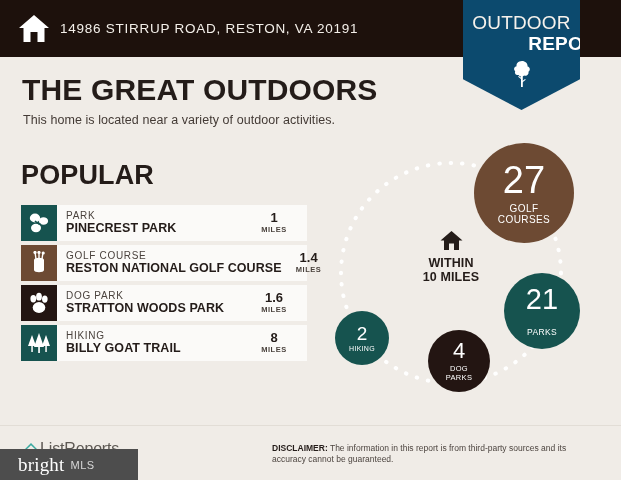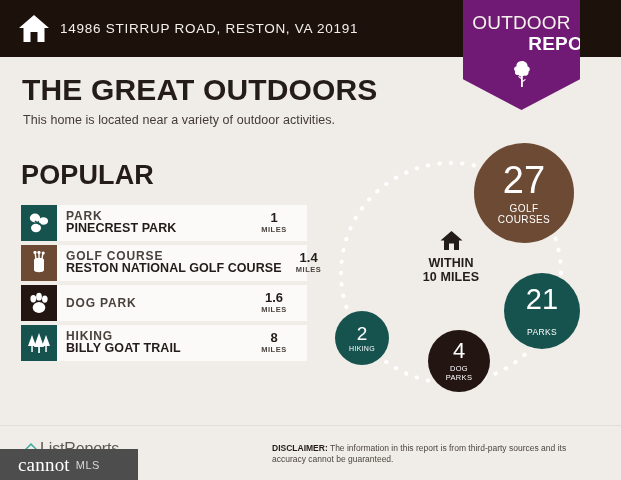--- a/index.html
+++ b/index.html
@@ -22,21 +22,21 @@
   }
   .header-addr{
     position:absolute;left:60px;top:21px;
     font-size:13.5px;letter-spacing:.055em;color:#f3efe9;font-weight:400;
     white-space:nowrap;
   }
 
   
   .badge{
     position:absolute;left:463px;top:0;width:117px;height:110px;
-    background:#701a75;
+    background:#0c4a6e;
     -webkit-clip-path:polygon(0 0,100% 0,100% 72%,50% 100%,0 72%);
     clip-path:polygon(0 0,100% 0,100% 72%,50% 100%,0 72%);
     text-align:center;
   }
   .badge-inner{position:absolute;left:0;top:0;width:117px;height:110px;}
   .badge-l1{
     position:absolute;top:12px;left:0;width:117px;
     font-size:19px;letter-spacing:.01em;color:#f6f2ec;font-weight:400;
   }
   .badge-l2{
@@ -63,21 +63,21 @@
   .list{position:absolute;left:21px;top:205px;width:286px;}
   .row{
     position:relative;height:36px;margin-bottom:4px;background:#fbfaf8;
     display:flex;align-items:stretch;
   }
   .row-ico{
     width:36px;height:36px;flex:0 0 36px;position:relative;
   }
   .row-ico svg{position:absolute;left:50%;top:50%;transform:translate(-50%,-50%);}
   .row-txt{flex:1 1 auto;padding-left:9px;display:flex;flex-direction:column;justify-content:center;}
-  .row-cat{font-size:12px;font-weight:bold;letter-spacing:.07em;color:#4a423d;line-height:10px;}
+  .row-cat{font-size:10px;font-weight:normal;letter-spacing:.07em;color:#4a423d;line-height:10px;}
   .row-name{font-size:12.5px;font-weight:bold;letter-spacing:.005em;color:#241c19;line-height:14px;white-space:nowrap;}
   .row-dist{
     flex:0 0 54px;display:flex;flex-direction:column;justify-content:center;align-items:center;
     padding-right:6px;
   }
   .row-num{font-size:13px;font-weight:bold;color:#241c19;line-height:14px;}
   .row-unit{font-size:7.5px;font-weight:bold;letter-spacing:.07em;color:#4a423d;line-height:10px;}
 
   
   .info{position:absolute;left:318px;top:130px;width:300px;height:290px;}
@@ -201,20 +201,21 @@
       <div class="row-ico" style="background:#231512">
         <svg width="24" height="23" viewBox="0 0 24 23">
           <ellipse cx="6.3" cy="7.2" rx="2.9" ry="3.7" fill="#fff"></ellipse>
           <ellipse cx="12" cy="5.2" rx="2.9" ry="3.9" fill="#fff"></ellipse>
           <ellipse cx="17.8" cy="7.6" rx="2.8" ry="3.6" fill="#fff"></ellipse>
           <ellipse cx="12" cy="16" rx="6.3" ry="5.4" fill="#fff"></ellipse>
         </svg>
       </div>
       <div class="row-txt">
         <div class="row-cat">DOG PARK</div>
+        <div class="row-name">STRATTON WOODS PARK</div>
       </div>
       <div class="row-dist">
         <div class="row-num">1.6</div>
         <div class="row-unit">MILES</div>
       </div>
     </div>
 
     <div class="row">
       <div class="row-ico" style="background:#16534f">
         <svg width="26" height="22" viewBox="0 0 26 22">
@@ -279,21 +280,21 @@
   <div class="footer-line"></div>
 
   <div class="lr-logo">
     <svg width="18" height="16" viewBox="0 0 18 16">
       <path d="M9 2 L16.5 9.5 L14.6 9.5 L9 4.2 L3.4 9.5 L1.5 9.5 Z" fill="#3aa9a0"></path>
     </svg>
     <span class="lr-txt">ListReports</span>
   </div>
 
   <div class="bright">
-    <span class="b1">cannot</span>
+    <span class="b1">bright</span>
     <span class="b2">MLS</span>
   </div>
 
   <div class="disc">
     <b>DISCLAIMER:</b><span> The information in this report is from third-party sources and its accuracy cannot be guaranteed.</span>
   </div>
 
 </div>
 
 </body></html>

